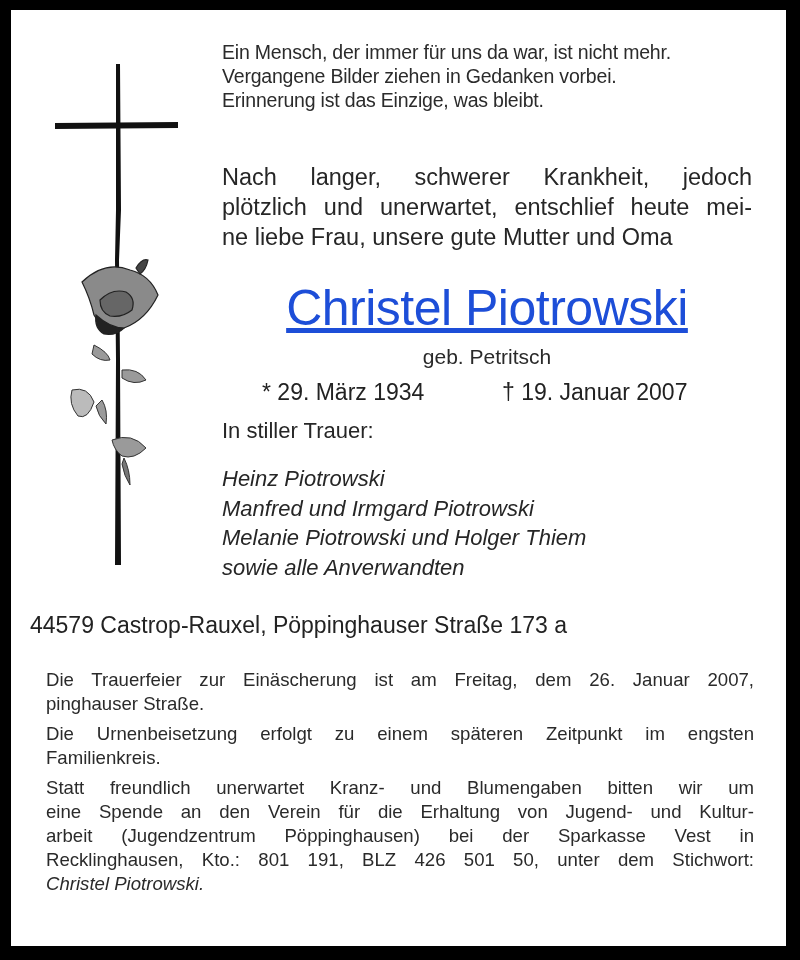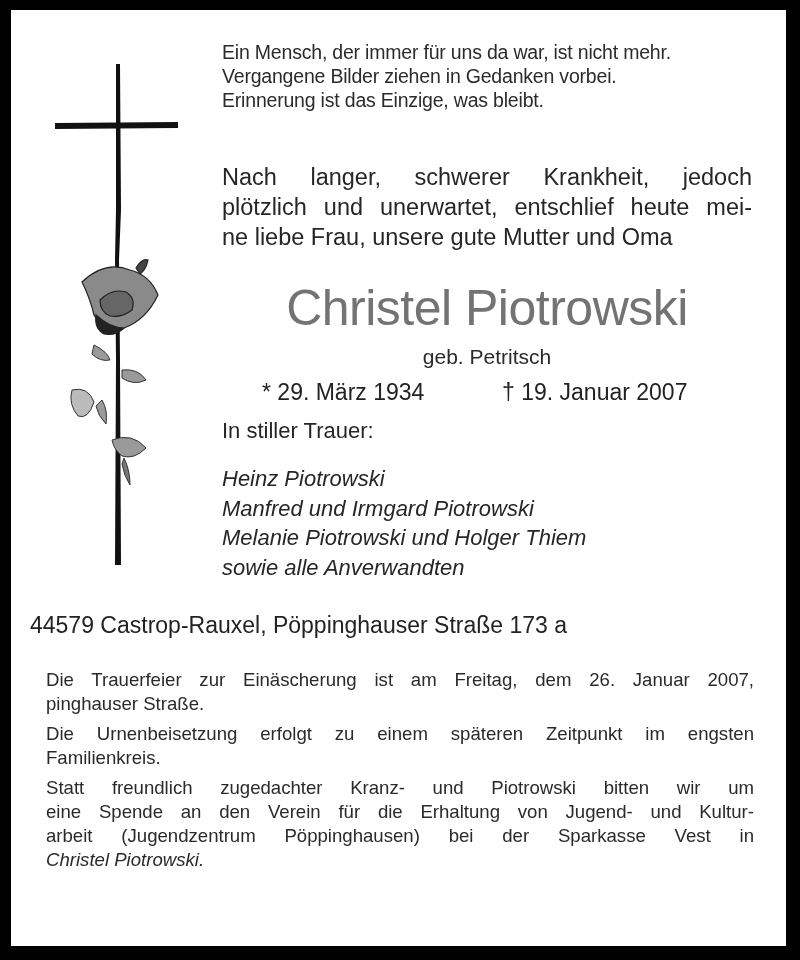--- a/index.html
+++ b/index.html
@@ -10,21 +10,21 @@
       border-top: 10px solid #000; border-left: 11px solid #000;
       border-right: 14px solid #000; border-bottom: 14px solid #000;
       background: #fff;
     }
     .abs { position: absolute; margin: 0; }
     .poem { left: 222px; top: 40px; font-size: 19.5px; line-height: 24px; color: #2b2b2b; letter-spacing: -0.2px; }
     .poem div { white-space: nowrap; }
     .intro { left: 222px; top: 162px; width: 530px; font-size: 23.5px; line-height: 30px; color: #262626; text-align: justify; }
     .intro div { white-space: nowrap; }
     .intro .just { text-align: justify; text-align-last: justify; }
-    .name { left: 222px; top: 278px; width: 530px; text-align: center; font-size: 50px; line-height: 60px; color: #737373; letter-spacing: -0.5px; }
+    .name { left: 222px; top: 278px; width: 530px; text-align: center; font-size: 50px; line-height: 60px; color: #1d4ed8; letter-spacing: -0.5px; text-decoration: underline; }
     .maiden { left: 222px; top: 343px; width: 530px; text-align: center; font-size: 21px; line-height: 28px; color: #2a2a2a; }
     .dates { left: 222px; top: 377px; width: 530px; font-size: 23px; line-height: 30px; color: #222; }
     .dates .birth { position: absolute; left: 40px; white-space: nowrap; }
     .dates .death { position: absolute; left: 280px; white-space: nowrap; }
     .mourn-label { left: 222px; top: 417px; font-size: 22px; line-height: 28px; color: #262626; }
     .mourners { left: 222px; top: 464px; font-size: 22px; line-height: 29.5px; color: #262626; font-style: italic; }
     .mourners div { white-space: nowrap; }
     .address { left: 30px; top: 610px; font-size: 23px; line-height: 30px; color: #222; white-space: nowrap; }
     .details { left: 46px; top: 668px; width: 708px; font-size: 18.6px; line-height: 24px; color: #2a2a2a; }
     .details p { margin: 0 0 6px 0; text-align: justify; }
@@ -93,18 +93,19 @@
 <div class="abs details">
   <p>
     <span class="line">Die Trauerfeier zur Einäscherung ist am Freitag, dem 26. Januar 2007,</span>
     <span class="last">pinghauser Straße.</span>
   </p>
   <p>
     <span class="line">Die Urnenbeisetzung erfolgt zu einem späteren Zeitpunkt im engsten</span>
     <span class="last">Familienkreis.</span>
   </p>
   <p>
-    <span class="line">Statt freundlich zugedachter Kranz- und Piotrowski bitten wir um</span>
+    <span class="line">Statt freundlich unerwartet Kranz- und Blumengaben bitten wir um</span>
     <span class="line">eine Spende an den Verein für die Erhaltung von Jugend- und Kultur-</span>
     <span class="line">arbeit (Jugendzentrum Pöppinghausen) bei der Sparkasse Vest in</span>
+    <span class="line">Recklinghausen, Kto.: 801 191, BLZ 426 501 50, unter dem Stichwort:</span>
     <em class="last">Christel Piotrowski.</em>
   </p>
 </div>
 
 </body></html>

